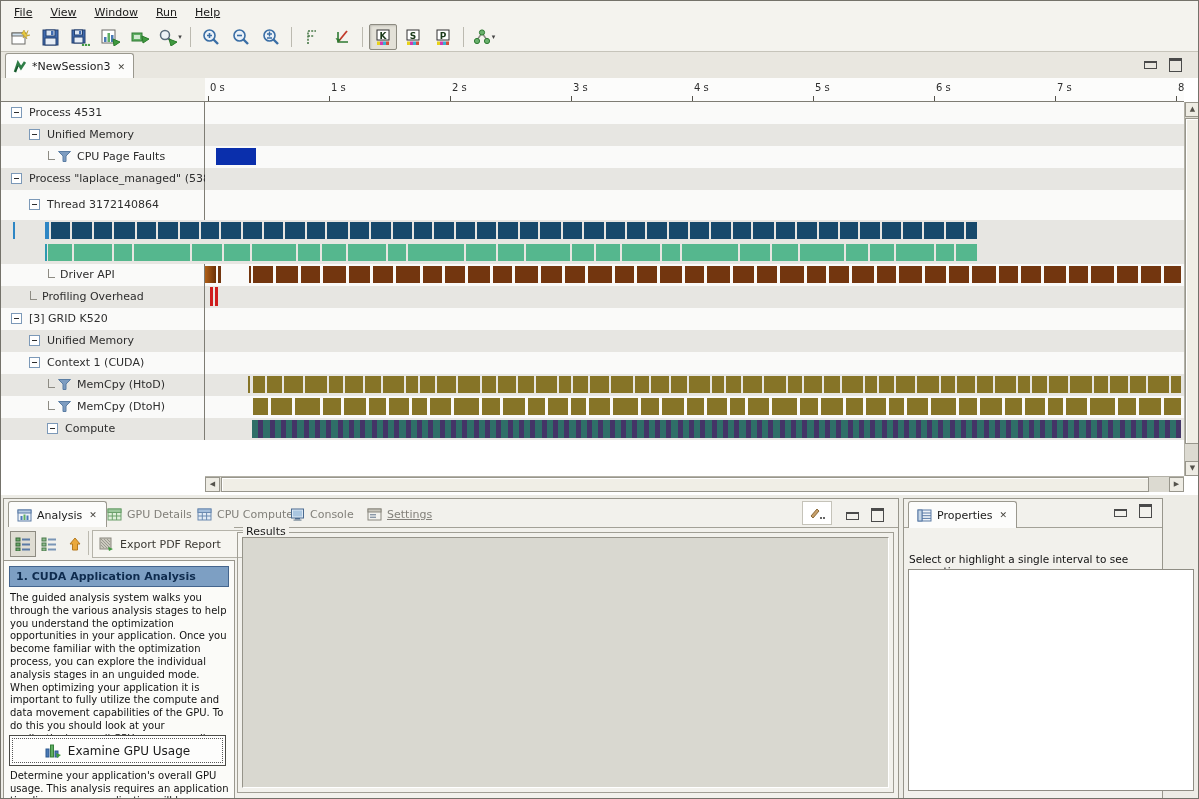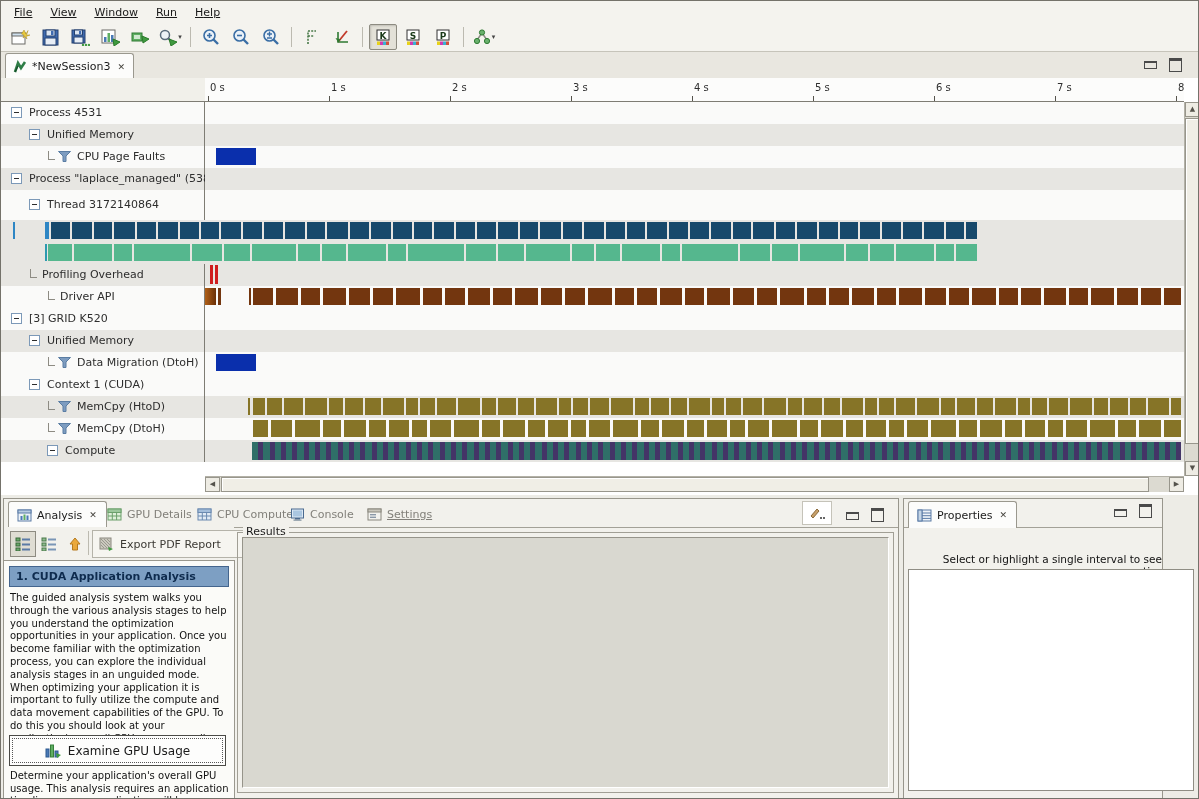--- a/index.html
+++ b/index.html
@@ -44,21 +44,21 @@
   .lane{position:relative;height:22px;}
   .bar{position:absolute;top:2px;height:17px;}
   
   .vscroll{position:absolute;left:1183px;top:24px;width:16px;height:374px;background:#dcdad1;border-left:1px solid #b3b1a7;box-sizing:border-box;}
   .hscroll{position:absolute;left:204px;top:398px;width:979px;height:16px;background:#dcdad1;border-top:1px solid #b3b1a7;box-sizing:border-box;}
   .sbtn{position:absolute;width:15px;height:15px;background:#eeece4;border:1px solid #98968c;box-sizing:border-box;color:#55534c;font-size:7px;line-height:13px;text-align:center;}
   .sthumb{position:absolute;background:#f0eee6;border:1px solid #98968c;box-sizing:border-box;box-shadow:inset 1px 1px 0 #fff;}
   
   .panel{position:absolute;top:497px;height:302px;background:#f2f1ec;border:1px solid #98968c;box-sizing:border-box;}
   .bl-panel{left:2px;width:896px;}
-  .props-panel{left:902px;width:260px;text-align:right;}
+  .props-panel{left:902px;width:260px;}
   .ptabs{position:absolute;left:0;right:0;top:0;height:28px;border-bottom:1px solid #a3a197;}
   .ptab{position:absolute;top:2px;height:26px;display:flex;align-items:center;padding:0 8px;color:#82807a;}
   .ptab.active{background:#fcfcfb;border:1px solid #9a988e;border-bottom:none;border-radius:3px 3px 0 0;color:#1a1a1a;}
   .ptab .ticon{margin-right:5px;display:flex;}
   .ptab .closex{margin-left:6px;}
   .panel-controls{position:absolute;top:5px;display:flex;align-items:center;gap:12px;}
   .pencil-btn{width:28px;height:22px;background:#fff;border:1px solid #c5c3b9;display:flex;align-items:center;justify-content:center;margin-right:2px;margin-top:-3px;}
   
   .atoolbar{position:absolute;left:0;top:28px;width:230px;height:33px;background:#f2f1ec;}
   .abtn{position:absolute;top:4px;width:24px;height:24px;display:flex;align-items:center;justify-content:center;border:1px solid transparent;}
@@ -442,34 +442,20 @@
               <div class="bar" style="left: 771px; width: 26px; background: rgb(85, 183, 142);"></div>
               <div class="bar" style="left: 799px; width: 44px; background: rgb(85, 183, 142);"></div>
               <div class="bar" style="left: 845px; width: 22px; background: rgb(85, 183, 142);"></div>
               <div class="bar" style="left: 869px; width: 24px; background: rgb(85, 183, 142);"></div>
               <div class="bar" style="left: 895px; width: 38px; background: rgb(85, 183, 142);"></div>
               <div class="bar" style="left: 935px; width: 18px; background: rgb(85, 183, 142);"></div>
               <div class="bar" style="left: 955px; width: 21px; background: rgb(85, 183, 142);"></div>
             </div>
           </div>
         </div>
-        <div class="trow dark" style="height: 22px;">
-          <div class="tlabel">
-            <div class="lblrow">
-              <span class="lcon" style="left: 29px;"></span>
-              <span class="tlabel-text" style="left: 41px;">Profiling Overhead</span>
-            </div>
-          </div>
-          <div class="tcanvas">
-            <div class="lane">
-              <div class="bar" style="left: 5px; width: 3px; height: 19px; top: 1px; background: rgb(207, 29, 29);"></div>
-              <div class="bar" style="left: 10px; width: 3px; height: 19px; top: 1px; background: rgb(207, 29, 29);"></div>
-            </div>
-          </div>
-        </div>
         <div class="trow light" style="height: 22px;">
           <div class="tlabel">
             <div class="lblrow">
               <span class="lcon" style="left: 47px;"></span>
               <span class="tlabel-text" style="left: 59px;">Driver API</span>
             </div>
           </div>
           <div class="tcanvas">
             <div class="lane">
               <div class="bar" style="left: 0px; width: 11px; background: linear-gradient(90deg, rgb(176, 96, 24), rgb(107, 48, 7));"></div>
@@ -510,20 +496,34 @@
               <div class="bar" style="left: 816px; width: 20px; background: rgb(115, 54, 15);"></div>
               <div class="bar" style="left: 839px; width: 22px; background: rgb(115, 54, 15);"></div>
               <div class="bar" style="left: 864px; width: 19px; background: rgb(115, 54, 15);"></div>
               <div class="bar" style="left: 886px; width: 23px; background: rgb(115, 54, 15);"></div>
               <div class="bar" style="left: 912px; width: 21px; background: rgb(115, 54, 15);"></div>
               <div class="bar" style="left: 936px; width: 20px; background: rgb(115, 54, 15);"></div>
               <div class="bar" style="left: 959px; width: 17px; background: rgb(115, 54, 15);"></div>
             </div>
           </div>
         </div>
+        <div class="trow dark" style="height: 22px;">
+          <div class="tlabel">
+            <div class="lblrow">
+              <span class="lcon" style="left: 29px;"></span>
+              <span class="tlabel-text" style="left: 41px;">Profiling Overhead</span>
+            </div>
+          </div>
+          <div class="tcanvas">
+            <div class="lane">
+              <div class="bar" style="left: 5px; width: 3px; height: 19px; top: 1px; background: rgb(207, 29, 29);"></div>
+              <div class="bar" style="left: 10px; width: 3px; height: 19px; top: 1px; background: rgb(207, 29, 29);"></div>
+            </div>
+          </div>
+        </div>
         <div class="trow light" style="height: 22px;">
           <div class="tlabel">
             <div class="lblrow">
               <span class="expander" style="left: 10px;">
                 <span class="minus"></span>
               </span>
               <span class="tlabel-text" style="left: 28px;">[3] GRID K520</span>
             </div>
           </div>
           <div class="tcanvas">
@@ -534,38 +534,20 @@
           <div class="tlabel">
             <div class="lblrow">
               <span class="expander" style="left: 28px;">
                 <span class="minus"></span>
               </span>
               <span class="tlabel-text" style="left: 46px;">Unified Memory</span>
             </div>
           </div>
           <div class="tcanvas">
             <div class="lane"></div>
-          </div>
-        </div>
-        <div class="trow light" style="height: 22px;">
-          <div class="tlabel">
-            <div class="lblrow">
-              <span class="lcon" style="left: 47px;"></span>
-              <span class="funnel" style="left: 57px;">
-                <svg width="13" height="11" viewBox="0 0 13 11">
-                  <path d="M0.5 0.5 H12.5 L8 5 V10.5 H5 V5 Z" fill="#7d9cc0" stroke="#5a7da3"></path>
-                </svg>
-              </span>
-              <span class="tlabel-text" style="left: 76px;">Data Migration (DtoH)</span>
-            </div>
-          </div>
-          <div class="tcanvas">
-            <div class="lane">
-              <div class="bar" style="left: 11px; width: 40px; background: rgb(10, 47, 172);"></div>
-            </div>
           </div>
         </div>
         <div class="trow light" style="height: 22px;">
           <div class="tlabel">
             <div class="lblrow">
               <span class="expander" style="left: 28px;">
                 <span class="minus"></span>
               </span>
               <span class="tlabel-text" style="left: 46px;">Context 1 (CUDA)</span>
             </div>

